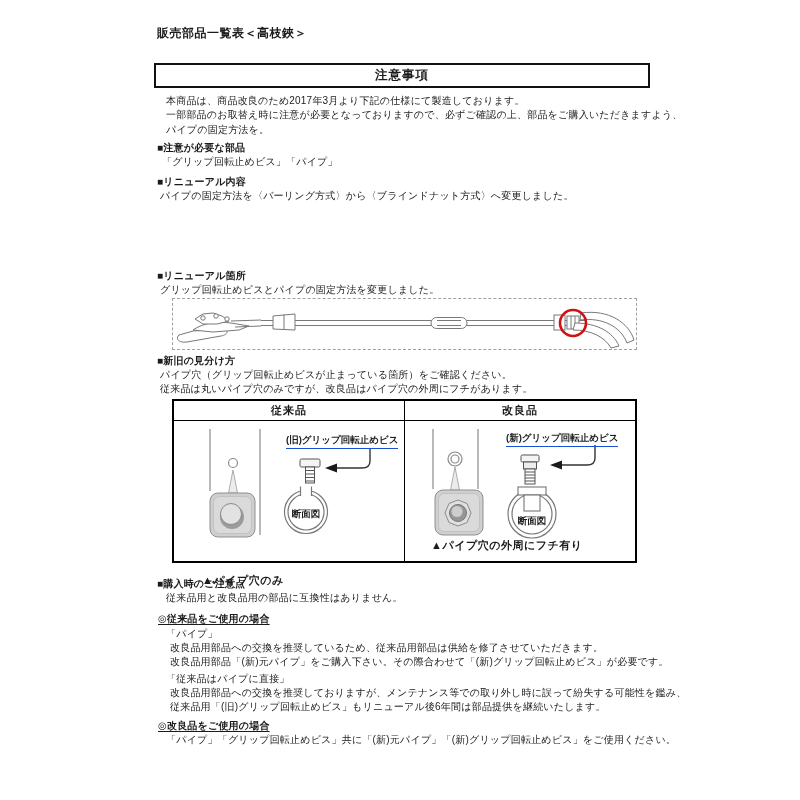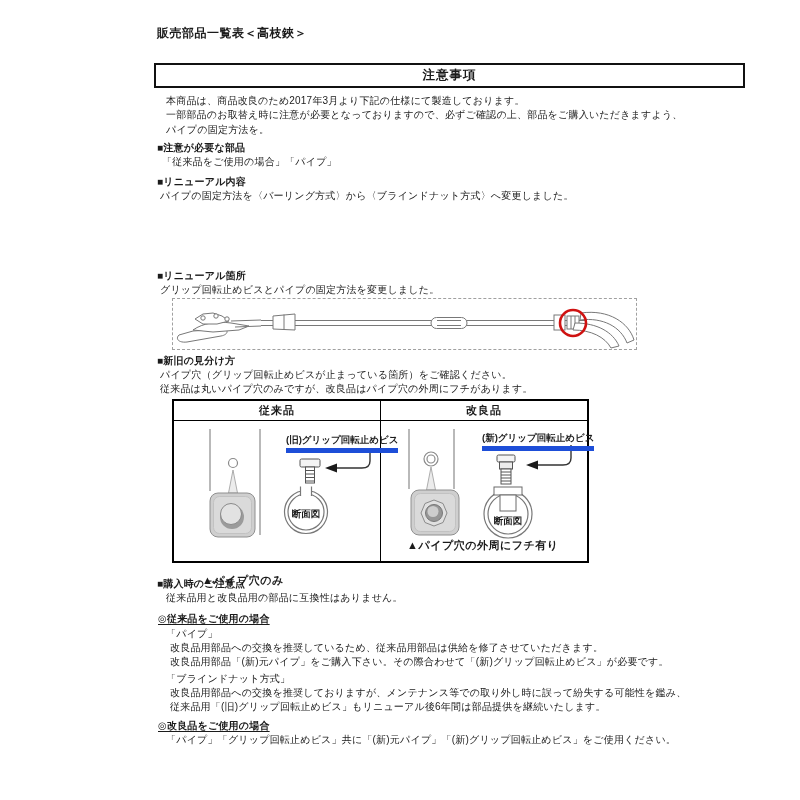--- a/index.html
+++ b/index.html
@@ -3,58 +3,58 @@
 <meta charset="utf-8">
 <style>
   * { margin:0; padding:0; box-sizing:border-box; }
   html,body { width:800px; height:800px; background:#ffffff; }
   body { font-family:"Liberation Sans","DejaVu Sans",sans-serif; color:#1b1b1b; }
   .page { position:relative; width:800px; height:800px; overflow:hidden; background:#fff; }
   .blk { position:absolute; font-size:10px; line-height:14.3px; letter-spacing:0.2px; }
   .line { white-space:pre; }
   .h { font-weight:bold; }
   .doc-title { font-size:12px; font-weight:bold; letter-spacing:0.5px; }
-  .notice-box { position:absolute; left:154px; top:63px; width:591px; height:25px;
+  .notice-box { position:absolute; left:154px; top:63px; width:496px; height:25px;
                 border:2px solid #111; text-align:center; font-size:12.5px; font-weight:bold;
                 line-height:21px; letter-spacing:1px; }
   .underline-h { text-decoration:underline; text-underline-offset:2px; font-weight:bold; }
   .dashed-box { position:absolute; left:172px; top:298px; width:465px; height:52px;
                 border:1px dashed #a0a0a0; background:#fff; }
-  .cmp-table { position:absolute; left:172px; top:399px; width:417px; height:164px;
+  .cmp-table { position:absolute; left:172px; top:399px; width:465px; height:164px;
                border:2px solid #000; background:#fff; }
   .cmp-head { display:flex; height:20px; border-bottom:1.5px solid #000; }
   .cmp-head .th { flex:1; text-align:center; font-weight:bold; font-size:11px; line-height:19px; letter-spacing:1px; }
   .cmp-head .th-old { border-right:1.5px solid #000; }
   .cmp-body { display:flex; height:140px; }
   .cmp-cell { flex:1; position:relative; }
   .cmp-cell-old { border-right:1.5px solid #000; }
   .cell-svg { position:absolute; left:0; top:0; }
   .screw-label { position:absolute; font-size:9.5px; font-weight:bold; letter-spacing:0;
-                 border-bottom:5px solid #1d4ed8; padding-bottom:1px; white-space:pre; }
+                 border-bottom:1px solid #1d4ed8; padding-bottom:1px; white-space:pre; }
   .cell-caption { position:absolute; font-size:11px; font-weight:bold; letter-spacing:0.5px; white-space:pre; }
 </style>
 </head>
 <body>
 
 <div class="page">
 
   <div class="blk doc-title" style="left:157px; top:26px;">販売部品一覧表＜高枝鋏＞</div>
 
   <div class="notice-box">
     <span>注意事項</span>
   </div>
 
   <div class="blk" style="left:166px; top:94px;">
     <div class="line">本商品は、商品改良のため2017年3月より下記の仕様にて製造しております。</div>
     <div class="line">一部部品のお取替え時に注意が必要となっておりますので、必ずご確認の上、部品をご購入いただきますよう、</div>
     <div class="line">パイプの固定方法を。</div>
   </div>
 
   <div class="blk h" style="left:157px; top:141px;">■注意が必要な部品</div>
-  <div class="blk" style="left:162px; top:155px;">「従来品をご使用の場合」「パイプ」</div>
+  <div class="blk" style="left:162px; top:155px;">「グリップ回転止めビス」「パイプ」</div>
 
   <div class="blk h" style="left:157px; top:175px;">■リニューアル内容</div>
   <div class="blk" style="left:160px; top:189px;">パイプの固定方法を〈バーリング方式〉から〈ブラインドナット方式〉へ変更しました。</div>
 
   <div class="blk h" style="left:157px; top:269px;">■リニューアル箇所</div>
   <div class="blk" style="left:160px; top:283px;">グリップ回転止めビスとパイプの固定方法を変更しました。</div>
 
   <div class="dashed-box">
     <svg class="cell-svg" width="463" height="50" viewBox="0 0 463 50">
       <g stroke="#787878" stroke-width="1" fill="none">
@@ -192,21 +192,21 @@
 
   <div class="blk h" style="left:157px; top:577px;">■購入時のご注意点</div>
   <div class="blk" style="left:166px; top:591px;">従来品用と改良品用の部品に互換性はありません。</div>
 
   <div class="blk underline-h" style="left:158px; top:612px;">◎従来品をご使用の場合</div>
   <div class="blk" style="left:166px; top:627px;">「パイプ」</div>
   <div class="blk" style="left:170px; top:641px;">
     <div class="line">改良品用部品への交換を推奨しているため、従来品用部品は供給を修了させていただきます。</div>
     <div class="line">改良品用部品「(新)元パイプ」をご購入下さい。その際合わせて「(新)グリップ回転止めビス」が必要です。</div>
   </div>
-  <div class="blk" style="left:166px; top:672px;">「ブラインドナット方式」</div>
+  <div class="blk" style="left:166px; top:672px;">「従来品はパイプに直接」</div>
   <div class="blk" style="left:170px; top:686px;">
     <div class="line">改良品用部品への交換を推奨しておりますが、メンテナンス等での取り外し時に誤って紛失する可能性を鑑み、</div>
     <div class="line">従来品用「(旧)グリップ回転止めビス」もリニューアル後6年間は部品提供を継続いたします。</div>
   </div>
 
   <div class="blk underline-h" style="left:158px; top:719px;">◎改良品をご使用の場合</div>
   <div class="blk" style="left:166px; top:733px;">「パイプ」「グリップ回転止めビス」共に「(新)元パイプ」「(新)グリップ回転止めビス」をご使用ください。</div>
 
 </div>
 

